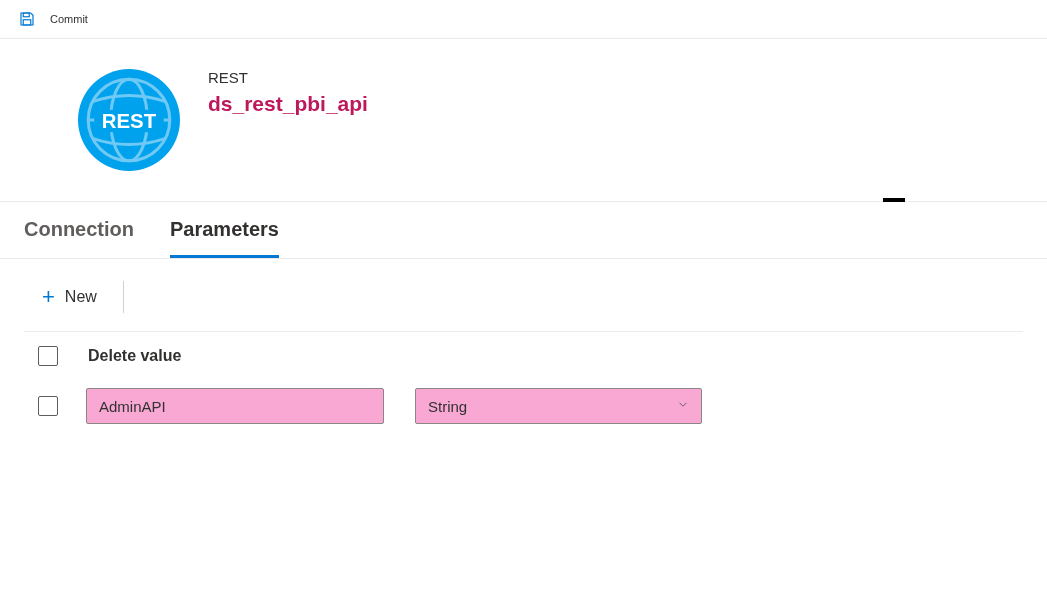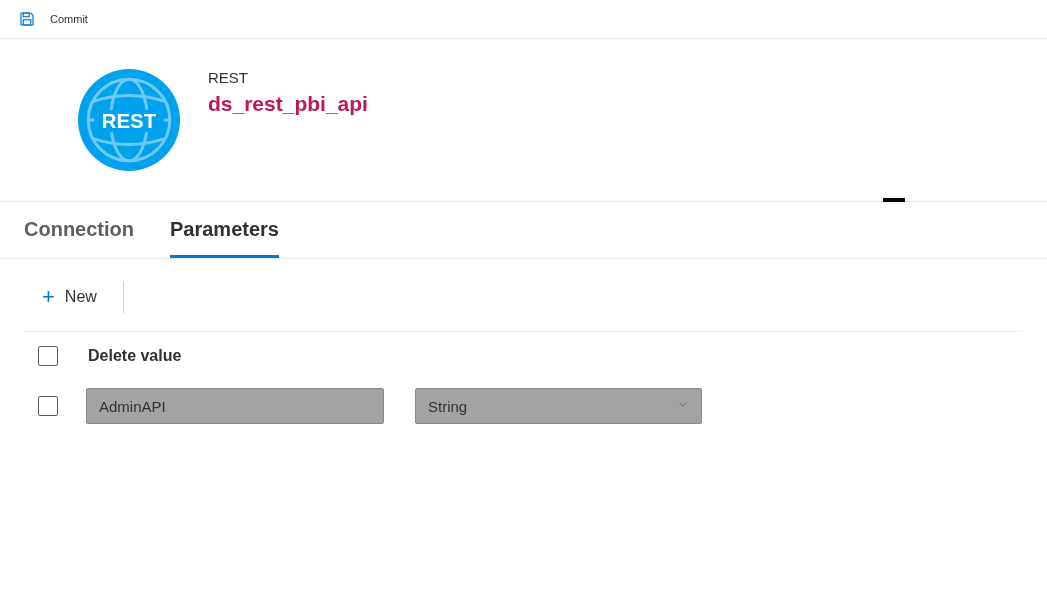--- a/index.html
+++ b/index.html
@@ -121,21 +121,21 @@
       cursor: pointer;
     }
     .cell-input, .cell-select {
       width: calc(100% - 20px);
       height: 36px;
       border: 1px solid #8a8886;
       border-radius: 2px;
       padding: 0 12px;
       font-size: 15px;
       font-family: inherit;
-      background: #a3a3a3;
+      background: #f9a8d4;
       color: #323130;
     }
     .cell-input::placeholder { color: #a19f9d; }
     .select-wrap { position: relative; width: calc(100% - 20px); padding-left: 11px; }
     .select-wrap .cell-select { width: 100%; appearance: none; padding-right: 34px; }
     .select-wrap .chev {
       position: absolute;
       right: 12px;
       top: 50%;
       transform: translateY(-50%);

